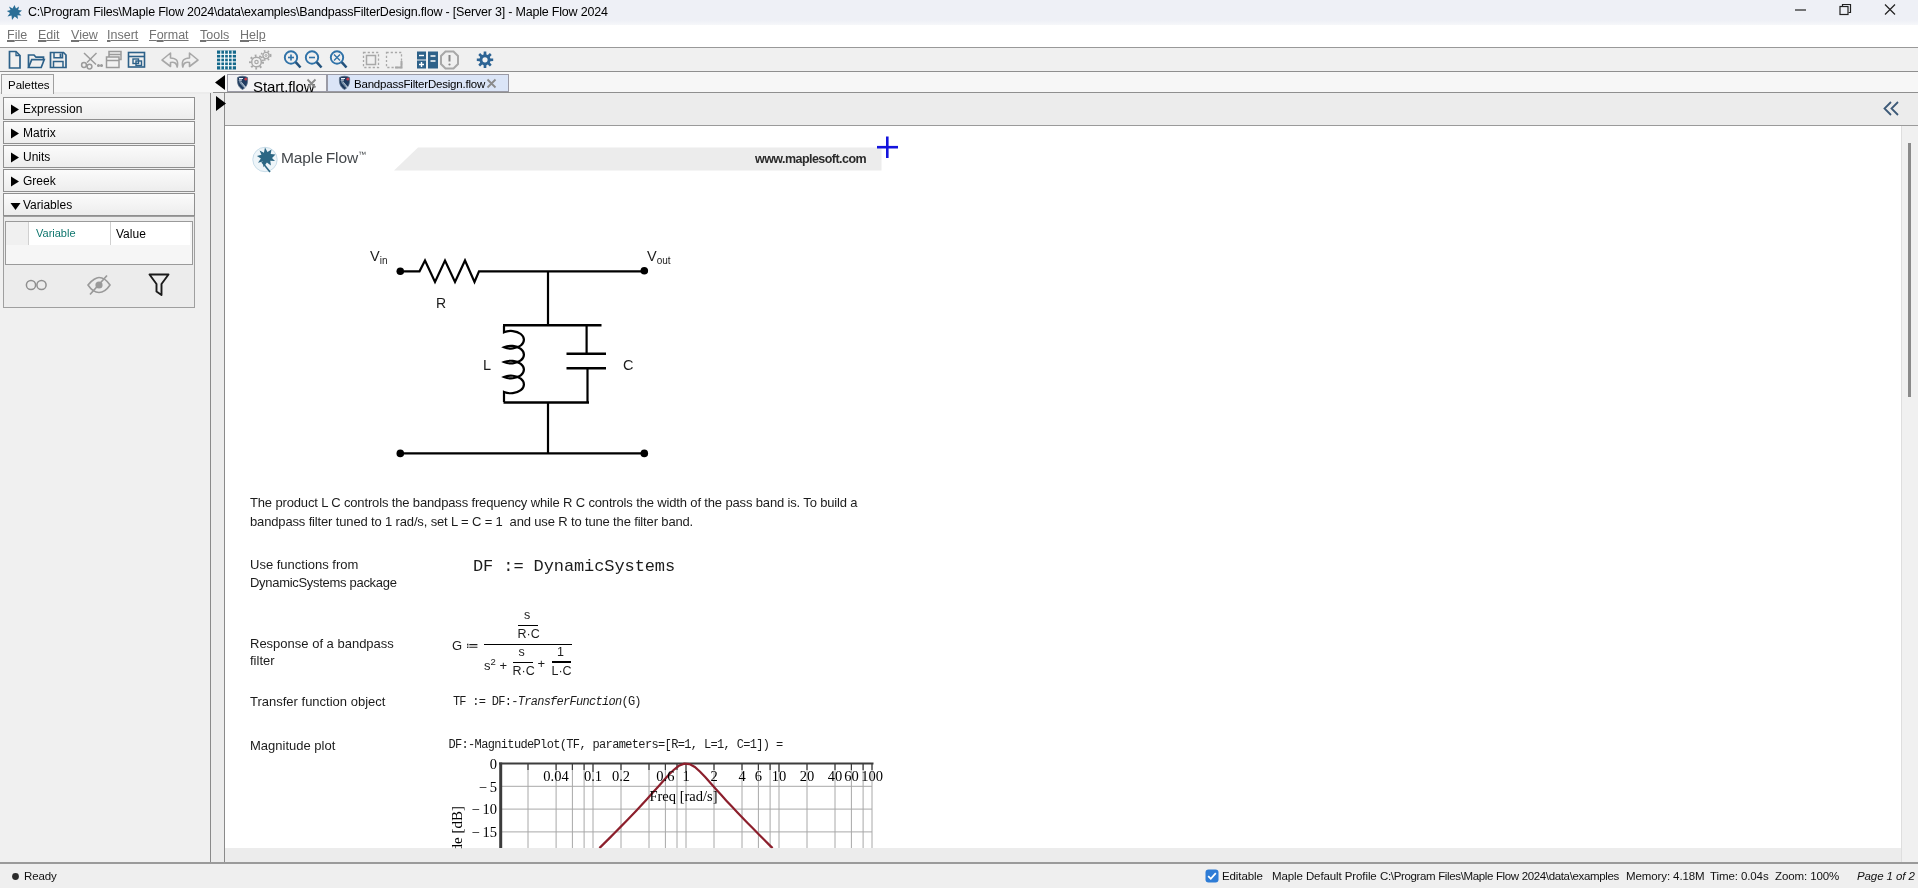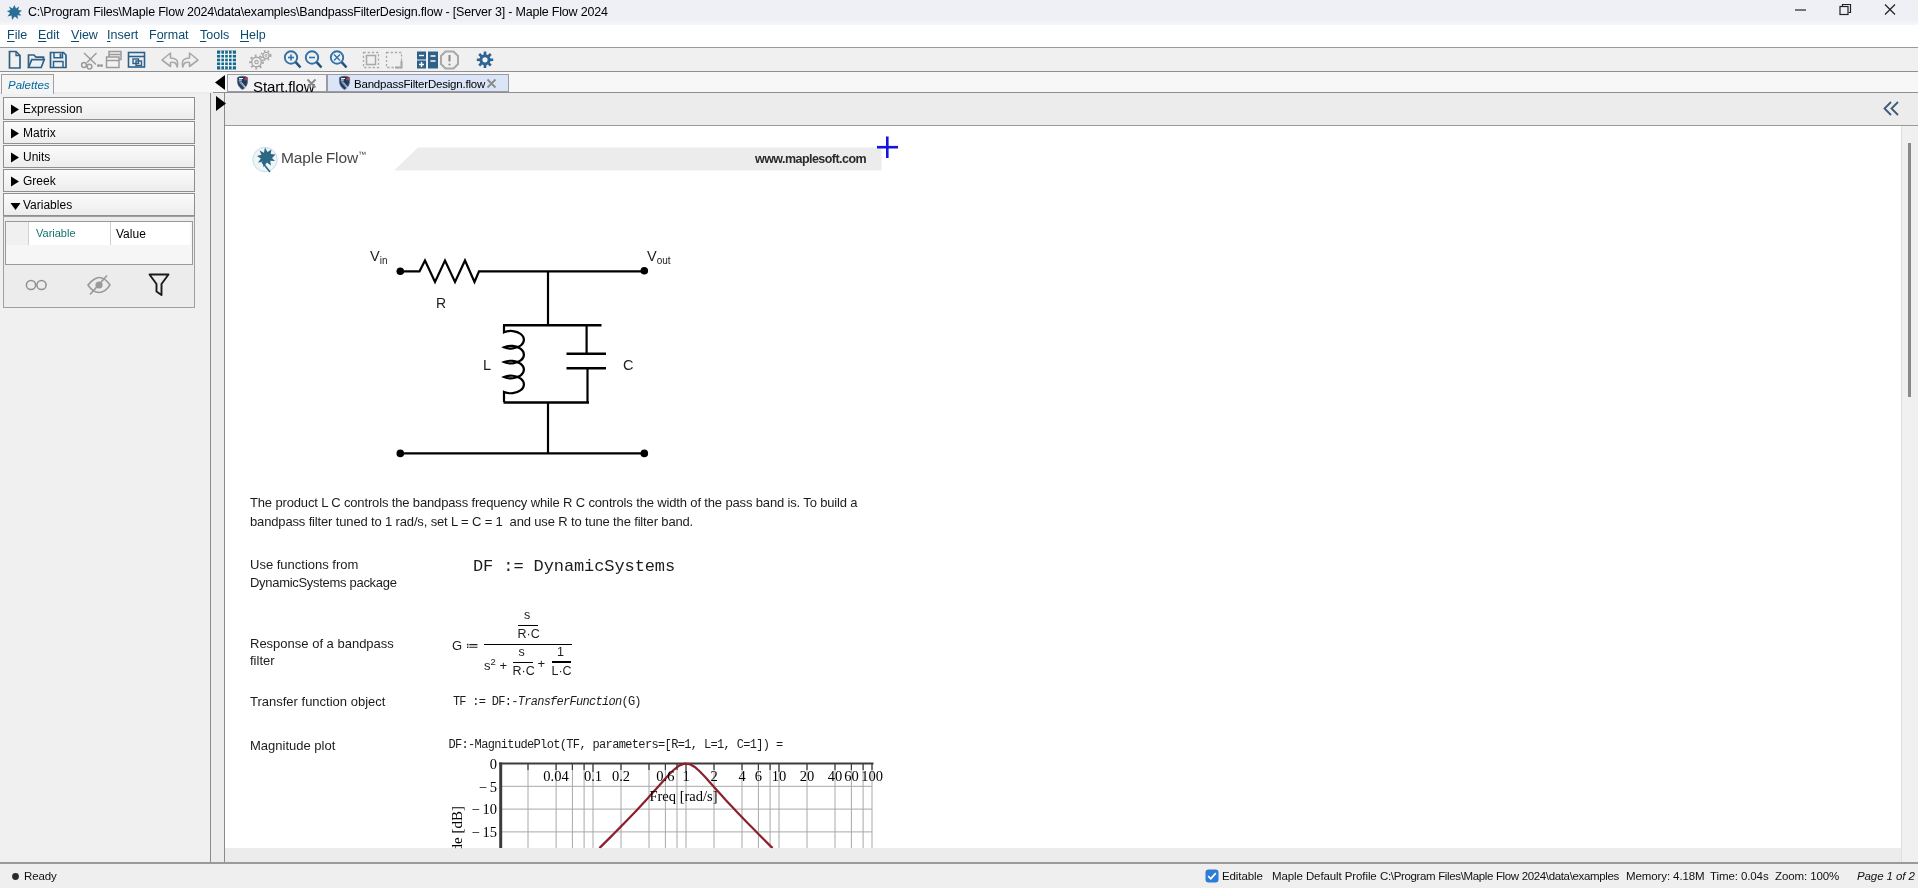--- a/index.html
+++ b/index.html
@@ -3,21 +3,21 @@
 <style>
   html,body{margin:0;padding:0;}
   #root{position:relative;width:1904px;height:888px;background:#ececec;
     font-family:"Liberation Sans",sans-serif;overflow:hidden;padding-left:40px;}
   .abs{position:absolute;}
   
   #titlebar{left:0;top:0;width:1918px;height:25px;background:linear-gradient(#eef0f6,#eef0f6 80%,#f6f7fa);}
   #titletxt{left:28px;top:5px;font-size:12.5px;color:#000;}
   
   #menubar{left:0;top:25px;width:1918px;height:22px;background:#ffffff;border-bottom:1px solid #999999;}
-  .mi{position:absolute;top:28px;font-size:12.5px;color:#0c4a6e;}
+  .mi{position:absolute;top:28px;font-size:12.5px;color:#737373;text-decoration:underline;}
   .mi u{text-decoration:underline;text-underline-offset:2px;}
   
   #toolbar{left:0;top:48px;width:1918px;height:23px;background:#f0f0f0;border-bottom:1px solid #8f8f8f;}
   
   #tabbar{left:0;top:72px;width:1918px;height:20px;background:#f7f7f7;}
   #tabline{left:213px;top:92px;width:1705px;height:1px;background:#8f8f8f;}
   .dtab{position:absolute;top:74px;height:16px;border:1px solid #9a9aa5;font-size:12px;color:#000;}
   
   #panel{left:0;top:94px;width:211px;height:768px;background:#f0f0f0;}
   #panelborder{left:210px;top:93px;width:1px;height:769px;background:#8a8a8a;}
@@ -147,21 +147,21 @@
       <line x1="430.5" y1="13" x2="435.5" y2="13" stroke="#fff" stroke-width="1.5"></line>
     </g>
     <g>
       <path d="M445.5 3.5 h8 l4.5 4.5 v8 l-4.5 4.5 h-8 l-4.5-4.5 v-8 z" fill="none" stroke="#a8a8a8" stroke-width="2"></path>
       <line x1="449.5" y1="7" x2="449.5" y2="13.5" stroke="#888" stroke-width="2"></line>
       <circle cx="449.5" cy="16.5" r="1.1" fill="#888"></circle>
     </g>
     <polygon points="493.2,10.5 493.2,13.1 490.4,13.2 489.8,14.6 491.7,16.7 489.9,18.5 487.8,16.6 486.4,17.2 486.3,20.0 483.7,20.0 483.6,17.2 482.2,16.6 480.1,18.5 478.3,16.7 480.2,14.6 479.6,13.2 476.8,13.1 476.8,10.5 479.6,10.4 480.2,9.0 478.3,6.9 480.1,5.1 482.2,7.0 483.6,6.4 483.7,3.6 486.3,3.6 486.4,6.4 487.8,7.0 489.9,5.1 491.7,6.9 489.8,9.0 490.4,10.4" fill="#2d6494"></polygon>
     <circle cx="485" cy="11.8" r="2.6" fill="#f2f2f2"></circle>
   </svg>
-  <div class="abs" style="left:1px;top:74px;width:51px;height:19px;background:#f4f4f4;border:1px solid #9f9f9f;border-bottom:none;font-size:12px;color:#0369a1;font-style:italic;">
+  <div class="abs" style="left:1px;top:74px;width:51px;height:19px;background:#f4f4f4;border:1px solid #9f9f9f;border-bottom:none;font-size:12px;color:#000000;">
       <span style="position:absolute;left:6px;top:3.5px;font-size:11.5px;">Palettes</span>
     </div>
   <svg class="abs" style="left:213px;top:74px" width="16" height="18">
       <polygon points="12,1 12,16 2,8.5" fill="#000"></polygon>
     </svg>
   <svg class="abs" style="left:213px;top:95px" width="16" height="18">
       <polygon points="3,1 3,16 13,8.5" fill="#000"></polygon>
     </svg>
   <div class="dtab" style="left:227px;width:98px;background:#f3f3f5;"></div>
   <div class="dtab" style="left:327px;width:180px;background:#dbe5f7;"></div>

